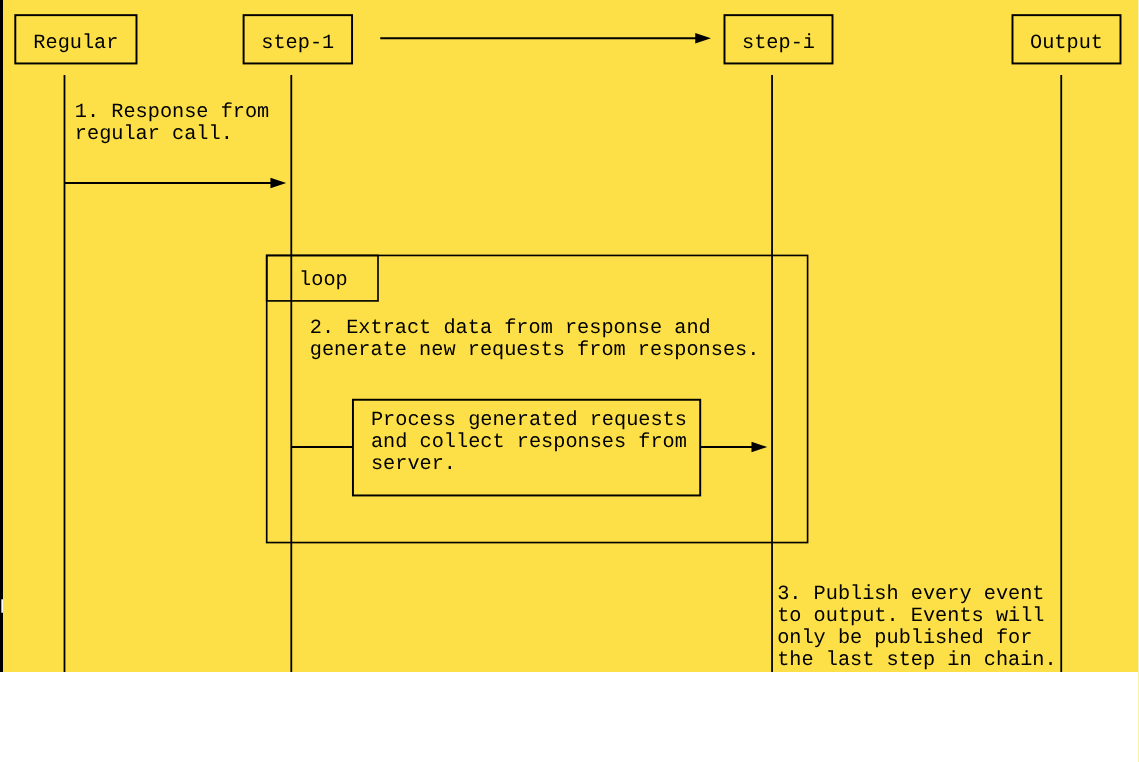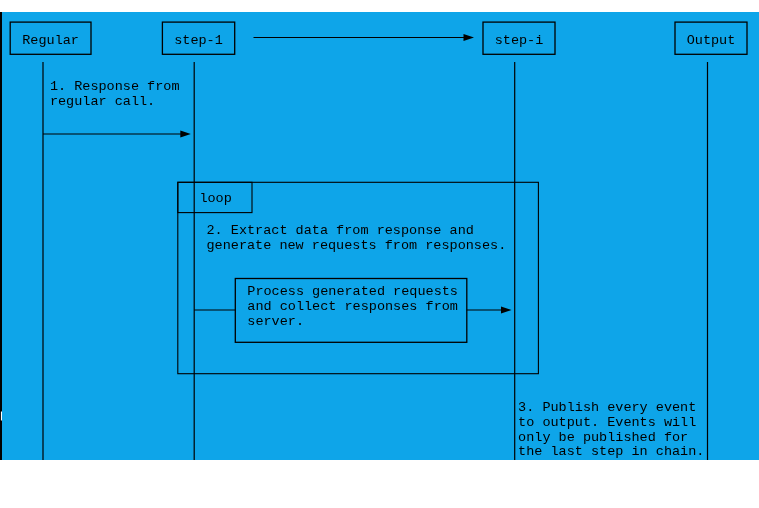--- a/index.html
+++ b/index.html
@@ -1,16 +1,16 @@
 <!DOCTYPE html>
 <html><head>
 <meta charset="utf-8">
 <style>
   html,body{margin:0;padding:0;background:#fff;}
-  #stage{position:relative;width:759px;height:448px;background:#0ea5e9;overflow:hidden;margin-top:12px;}
+  #stage{position:relative;width:759px;height:448px;background:#fde047;overflow:hidden;}
   svg{display:block;}
   text{font-family:"Liberation Mono", monospace;font-size:13.5px;fill:#000;}
 </style>
 </head>
 <body>
 <div id="stage">
 <svg width="759" height="508" viewBox="0 0 759 508">
 
   <rect x="0" y="0" width="2" height="508" fill="#000"></rect>
   <rect x="0.9" y="399.5" width="1.1" height="9" fill="#fff"></rect>

